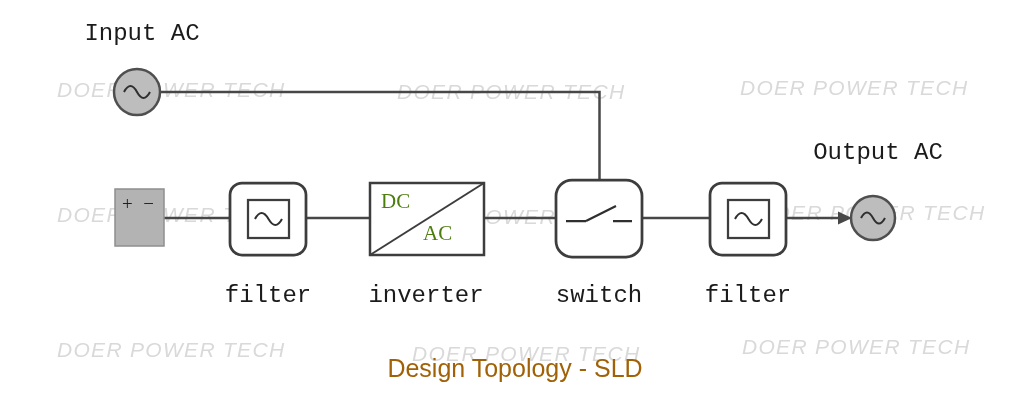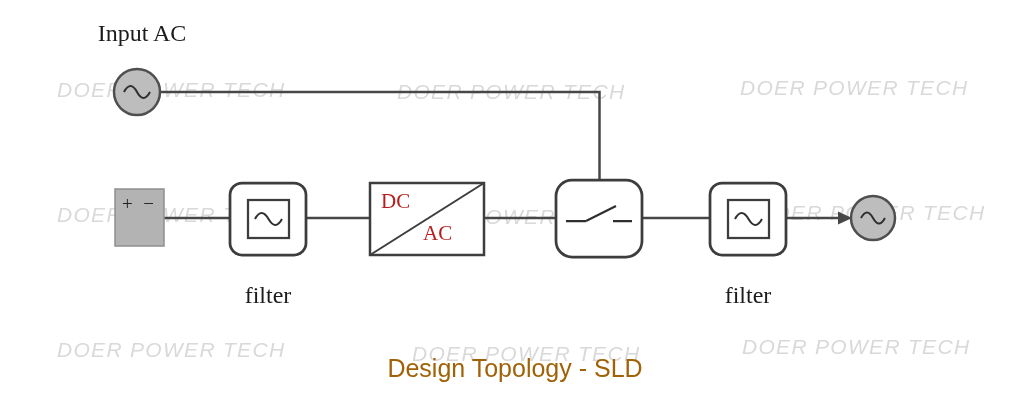--- a/index.html
+++ b/index.html
@@ -17,31 +17,31 @@
     font-style:italic;
     font-size:21px;
     letter-spacing:1.3px;
     color:#d9d9d9;
     white-space:nowrap;
     user-select:none;
   }
   .diagram-svg{position:absolute;left:0;top:0;}
   .lbl{
     position:absolute;
-    font-family:Liberation Serif, serif;
+    font-family:Liberation Mono, monospace;
     font-size:24px;
     color:#1b1b1b;
     text-align:center;
     white-space:nowrap;
   }
   .inbox{
     position:absolute;
     font-family:"Liberation Serif","DejaVu Serif",serif;
     font-size:21px;
-    color:#b91c1c;
+    color:#4d7c0f;
     white-space:nowrap;
   }
   .plusminus{
     position:absolute;
     left:115px;top:193px;width:49px;
     text-align:center;
     font-family:"Liberation Serif","DejaVu Serif",serif;
     font-size:19px;
     letter-spacing:3px;
     color:#1f1f1f;
@@ -113,24 +113,27 @@
     </g>
 
     <g>
       <circle cx="873" cy="218" r="22" fill="#bdbdbd" stroke="#4f4f4f" stroke-width="2.5"></circle>
       <path d="M861 218 Q867 207 873 218 Q879 229 885 218" fill="none" stroke="#2f2f2f" stroke-width="2"></path>
     </g>
   </svg>
 
   <div class="lbl" style="left:57px;top:20px;width:170px">Input AC</div>
 
+  <div class="lbl" style="left:793px;top:139px;width:170px">Output AC</div>
 
   <div class="plusminus">+ −</div>
 
   <div class="inbox" style="left:381px;top:189px">DC</div>
   <div class="inbox" style="left:423px;top:221px">AC</div>
 
   <div class="lbl" style="left:218px;top:282px;width:100px">filter</div>
+  <div class="lbl" style="left:364px;top:282px;width:124px">inverter</div>
+  <div class="lbl" style="left:549px;top:282px;width:100px">switch</div>
   <div class="lbl" style="left:698px;top:282px;width:100px">filter</div>
 
   <div class="title">Design Topology - SLD</div>
 
 </div>
 
 </body></html>

